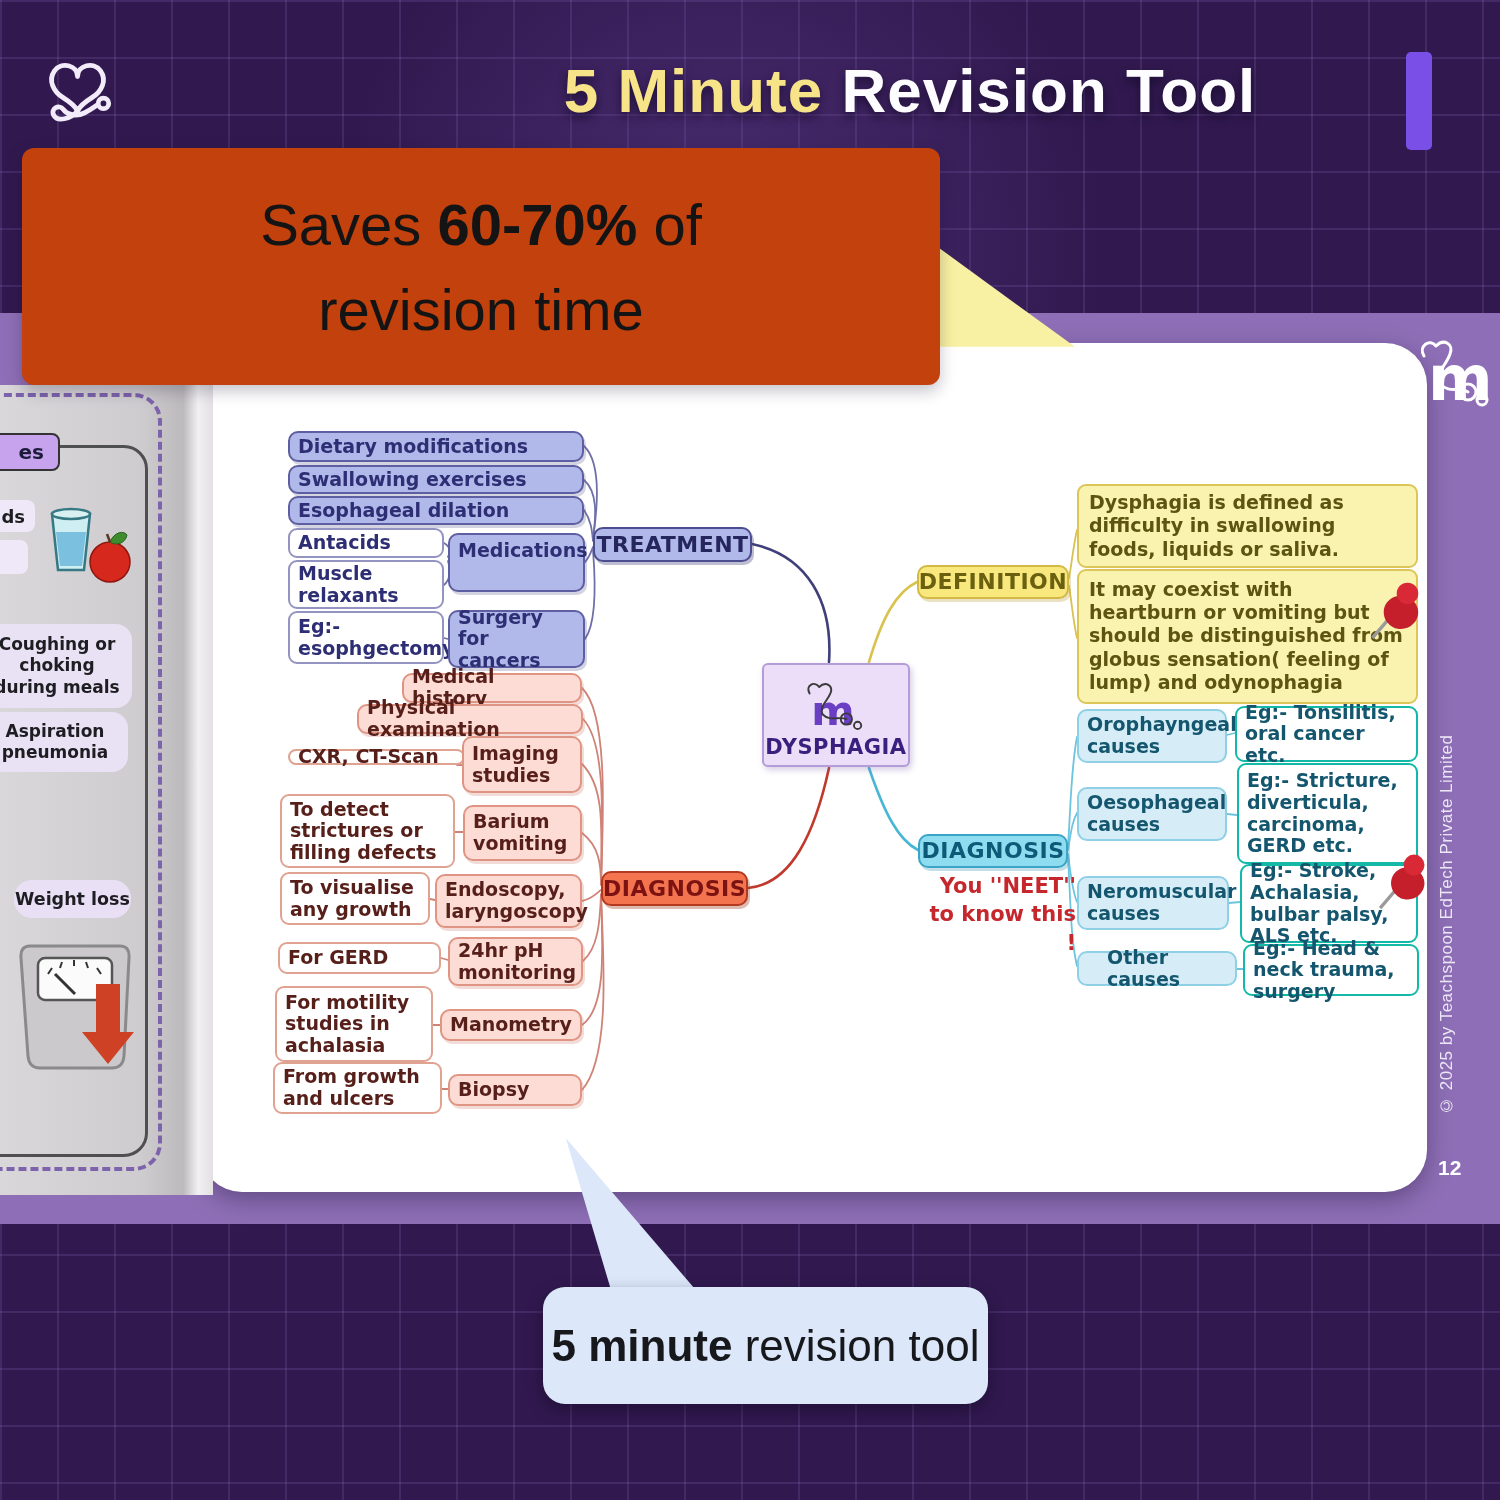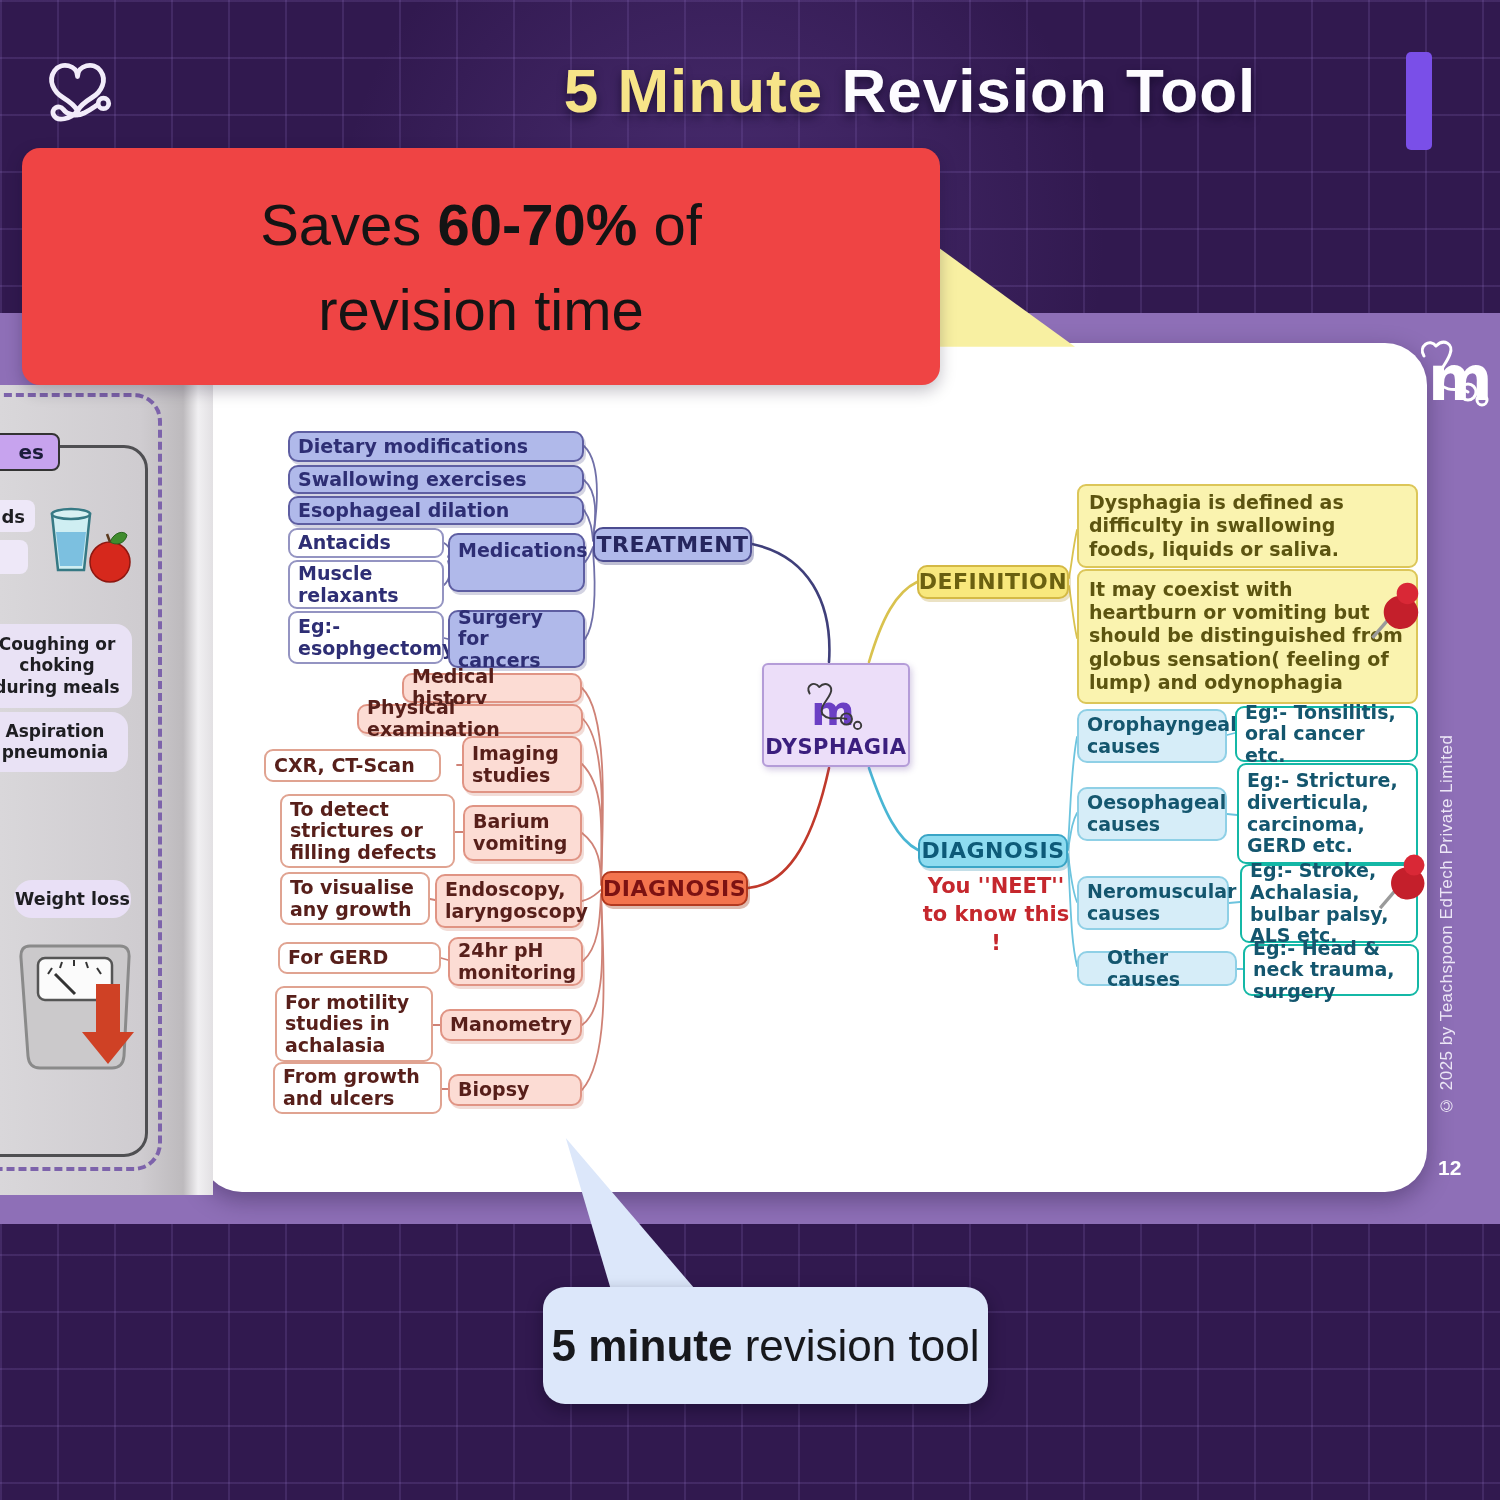--- a/index.html
+++ b/index.html
@@ -37,23 +37,23 @@
   .lbl{justify-content:center;font-size:22px;letter-spacing:.5px;}
   .lbl-treat{background:#b0b9ea;border:2px solid #4c4c90;color:#26265e;box-shadow:2px 3px 0 rgba(70,70,130,.35);}
   .lbl-diag {background:#f3744e;border:2px solid #b33a20;color:#7c1212;box-shadow:2px 3px 0 rgba(160,60,30,.35);}
   .lbl-def  {background:#f8e87d;border:2px solid #d4b945;color:#6a6010;box-shadow:2px 3px 0 rgba(190,160,60,.3);}
   .lbl-etio {background:#8edcf0;border:2px solid #3aa5c6;color:#0d5a78;box-shadow:2px 3px 0 rgba(60,150,180,.3);}
   .center-box{left:762px;top:663px;width:148px;height:104px;background:#ecdef9;border:2px solid #b49cd8;
               border-radius:6px;display:flex;flex-direction:column;align-items:center;justify-content:flex-end;
               padding-bottom:6px;box-shadow:2px 3px 6px rgba(120,90,170,.3);}
   .center-box .cap{font-family:"DejaVu Sans",sans-serif;font-weight:bold;font-size:21px;color:#3b1f7e;letter-spacing:.5px;}
   .neet{left:916px;top:872px;width:160px;font-family:"DejaVu Sans",sans-serif;font-weight:bold;font-size:21px;
-        color:#c5272d;line-height:1.35;text-align:center;}
-  
-  .callout-top{left:22px;top:148px;width:918px;height:237px;background:#ef4444;border-radius:18px;
+        color:#c5272d;line-height:1.35;text-align:right;}
+  
+  .callout-top{left:22px;top:148px;width:918px;height:237px;background:#c2410c;border-radius:12px;
                display:flex;flex-direction:column;align-items:center;justify-content:center;gap:18px;
                font-size:58px;color:#141414;box-shadow:0 6px 16px rgba(20,10,40,.25);}
   .callout-bottom{left:543px;top:1287px;width:445px;height:117px;background:#dce7fa;border-radius:22px;
                display:flex;align-items:center;justify-content:center;font-size:44px;color:#17181c;
                box-shadow:0 6px 16px rgba(10,5,25,.4);}
   
   .left-page{left:0;top:385px;width:213px;height:810px;
      background:linear-gradient(90deg,#d9d7da 0%,#cfccd0 66%,#bdbabd 86%,#f1f0f2 93%,#e2e0e3 100%);text-decoration:underline;}
   .lp-dashed{left:-60px;top:8px;width:222px;height:778px;border:4px dashed #7d63ab;border-radius:28px;}
   .lp-solid{left:-60px;top:60px;width:208px;height:712px;border:3px solid #4f4f52;border-radius:24px;}
@@ -141,21 +141,21 @@
 <div class="node nb" style="left:288px;top:496px;width:296px;height:29px;">Esophageal dilation</div>
 <div class="node nbw" style="left:288px;top:528px;width:156px;height:30px;">Antacids</div>
 <div class="node nb" style="left:448px;top:533px;width:137px;height:59px;align-items:flex-start;padding-top:5px;">Medications</div>
 <div class="node nbw" style="left:288px;top:560px;width:156px;height:49px;">Muscle relaxants</div>
 <div class="node nbw" style="left:288px;top:611px;width:156px;height:53px;">Eg:- esophgectomy</div>
 <div class="node nb" style="left:448px;top:610px;width:137px;height:58px;">Surgery for cancers</div>
 <div class="node lbl lbl-treat" style="left:593px;top:527px;width:159px;height:35px;">TREATMENT</div>
 
 <div class="node np" style="left:402px;top:673px;width:180px;height:30px;">Medical history</div>
 <div class="node np" style="left:357px;top:704px;width:226px;height:30px;">Physical examination</div>
-<div class="node npw" style="left:264px;top:749px;width:177px;height:33px;">CXR, CT-Scan</div>
+<div class="node npw" style="left:288px;top:749px;width:177px;height:16px;">CXR, CT-Scan</div>
 <div class="node np" style="left:462px;top:736px;width:120px;height:57px;">Imaging studies</div>
 <div class="node npw" style="left:280px;top:794px;width:175px;height:74px;">To detect strictures or filling defects</div>
 <div class="node np" style="left:463px;top:805px;width:119px;height:56px;">Barium vomiting</div>
 <div class="node npw" style="left:280px;top:872px;width:150px;height:53px;">To visualise any growth</div>
 <div class="node np" style="left:435px;top:874px;width:147px;height:54px;">Endoscopy, laryngoscopy</div>
 <div class="node npw" style="left:278px;top:942px;width:163px;height:32px;">For GERD</div>
 <div class="node np" style="left:448px;top:937px;width:135px;height:49px;">24hr pH monitoring</div>
 <div class="node npw" style="left:275px;top:986px;width:158px;height:76px;">For motility studies in achalasia</div>
 <div class="node np" style="left:440px;top:1009px;width:142px;height:32px;">Manometry</div>
 <div class="node npw" style="left:273px;top:1062px;width:169px;height:52px;">From growth and ulcers</div>

